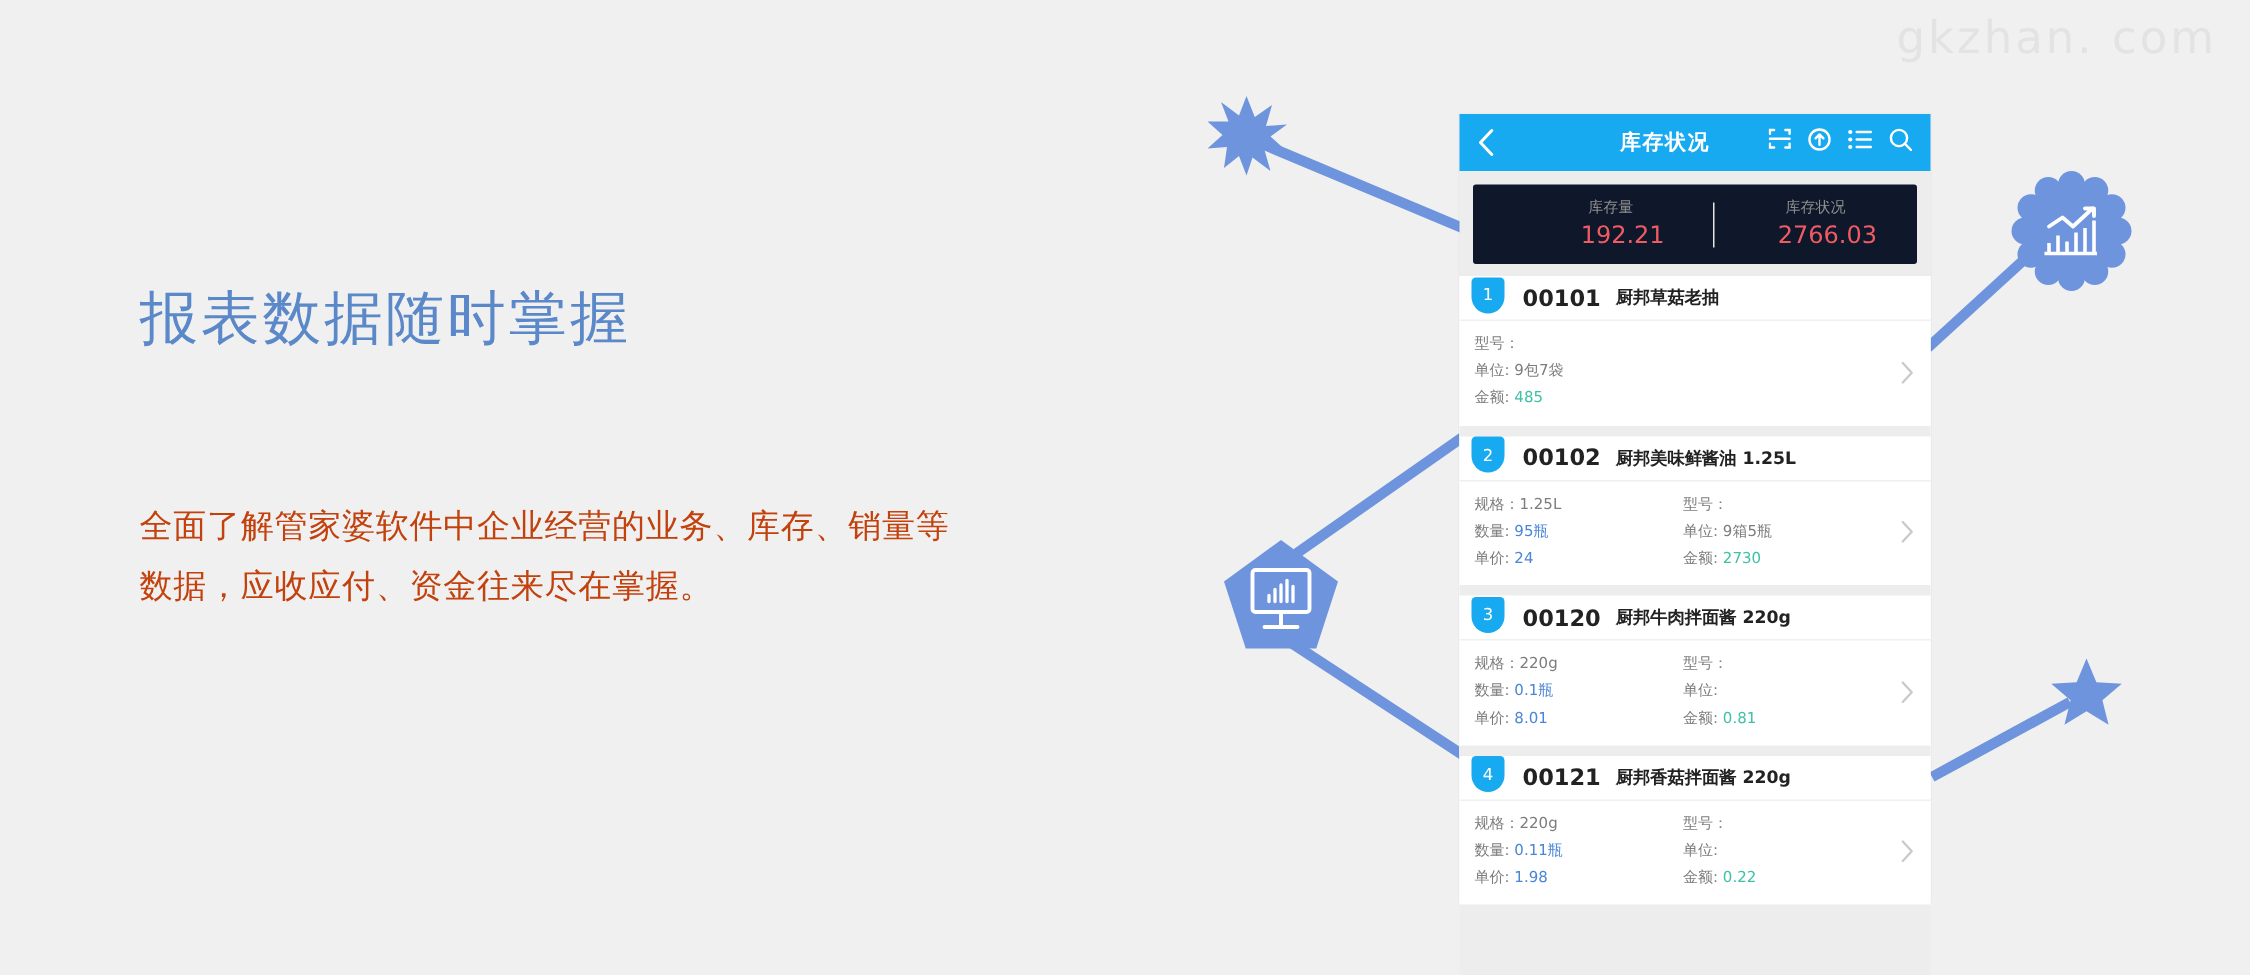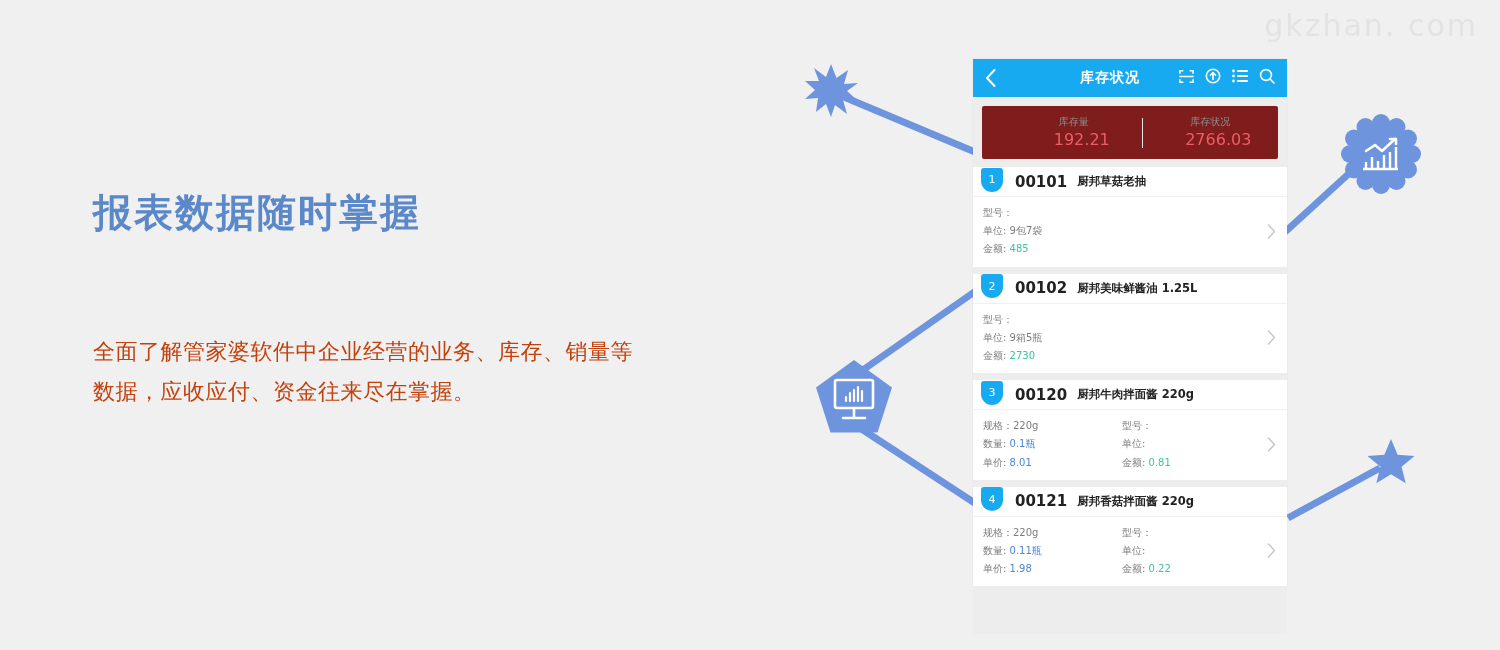--- a/index.html
+++ b/index.html
@@ -15,37 +15,37 @@
   .watermark{
     position:absolute; right:22px; top:8px;
     font-size:30px; letter-spacing:2px;
     color:#e3e3e3; font-family:"DejaVu Sans",sans-serif;
     user-select:none; white-space:nowrap;
   }
 
   
   .copy{ position:absolute; left:93px; top:190px; width:560px; }
   .copy h1{
-    font-size:39px; font-weight:bold; color:#5b88c9;
+    font-size:39px; font-weight:normal; color:#5b88c9;
     letter-spacing:2px; line-height:1.2;
     font-family:"DejaVu Sans","Liberation Sans",sans-serif;
   }
   .copy p{
     margin-top:95px;
     font-size:22px; color:#c2410c; line-height:1.85;
     letter-spacing:.5px;
     font-family:"DejaVu Sans","Liberation Sans",sans-serif;
   }
 
   
   .deco{ position:absolute; left:0; top:0; width:1500px; height:650px; }
 
   
   .phone{
-    position:absolute; left:973px; top:59px;
+    position:absolute; left:973px; top:76px;
     width:314px; height:525px;
     background:#ededed;
     box-shadow:0 0 0 1px rgba(0,0,0,.02);
   }
   .statusbar{
     height:38px; background:#18aaf0;
     display:flex; align-items:center;
     padding:0 12px; color:#fff;
   }
   .sb-back{ width:26px; display:flex; align-items:center; }
@@ -53,21 +53,21 @@
     flex:1; text-align:center; font-size:14px; font-weight:bold;
     letter-spacing:1px;
     font-family:"DejaVu Sans","Liberation Sans",sans-serif;
     padding-left:30px;
   }
   .sb-icons{ display:flex; gap:11px; align-items:center; }
 
   
   .summary-wrap{ padding:9px 9px 0 9px; }
   .summary{
-    background:#7f1d1d; border-radius:2px;
+    background:#0f172a; border-radius:2px;
     display:flex; height:53px; align-items:center;padding-left:24px;
   }
   .sum-cell{ flex:1; text-align:center; }
   .sum-label{ font-size:10px; color:#8d8d8d; line-height:1.5;
     font-family:"DejaVu Sans","Liberation Sans",sans-serif; }
   .sum-value{ font-size:16px; color:#ef5b63; line-height:1.35;
     font-family:"DejaVu Sans","Liberation Sans",sans-serif;margin-left:16px; }
   .sum-div{ width:1px; height:30px; background:#e6e6e6; }
 
   
@@ -275,20 +275,25 @@
 
       <div class="row">
         <div class="row-head">
           <span class="tagnum">2</span>
           <span class="code">00102</span>
           <span class="pname">厨邦美味鲜酱油 1.25L</span>
         </div>
         <div class="row-body">
           <div class="fields">
             <div class="col">
+              <div class="fld"><span>规格：</span><span class="v-gray">1.25L</span></div>
+              <div class="fld"><span>数量:</span> <span class="v-blue">95瓶</span></div>
+              <div class="fld"><span>单价:</span> <span class="v-blue">24</span></div>
+            </div>
+            <div class="col">
               <div class="fld"><span>型号：</span><span class="v-gray"></span></div>
               <div class="fld"><span>单位:</span> <span class="v-gray">9箱5瓶</span></div>
               <div class="fld"><span>金额:</span> <span class="v-green">2730</span></div>
             </div>
           </div>
           <span class="chev">
             <svg width="9" height="15" viewBox="0 0 9 15">
                 <path d="M1.5 1L7.5 7.5L1.5 14" fill="none" stroke="#c9c9c9" stroke-width="1.5" stroke-linecap="round" stroke-linejoin="round"></path>
               </svg>
           </span>

